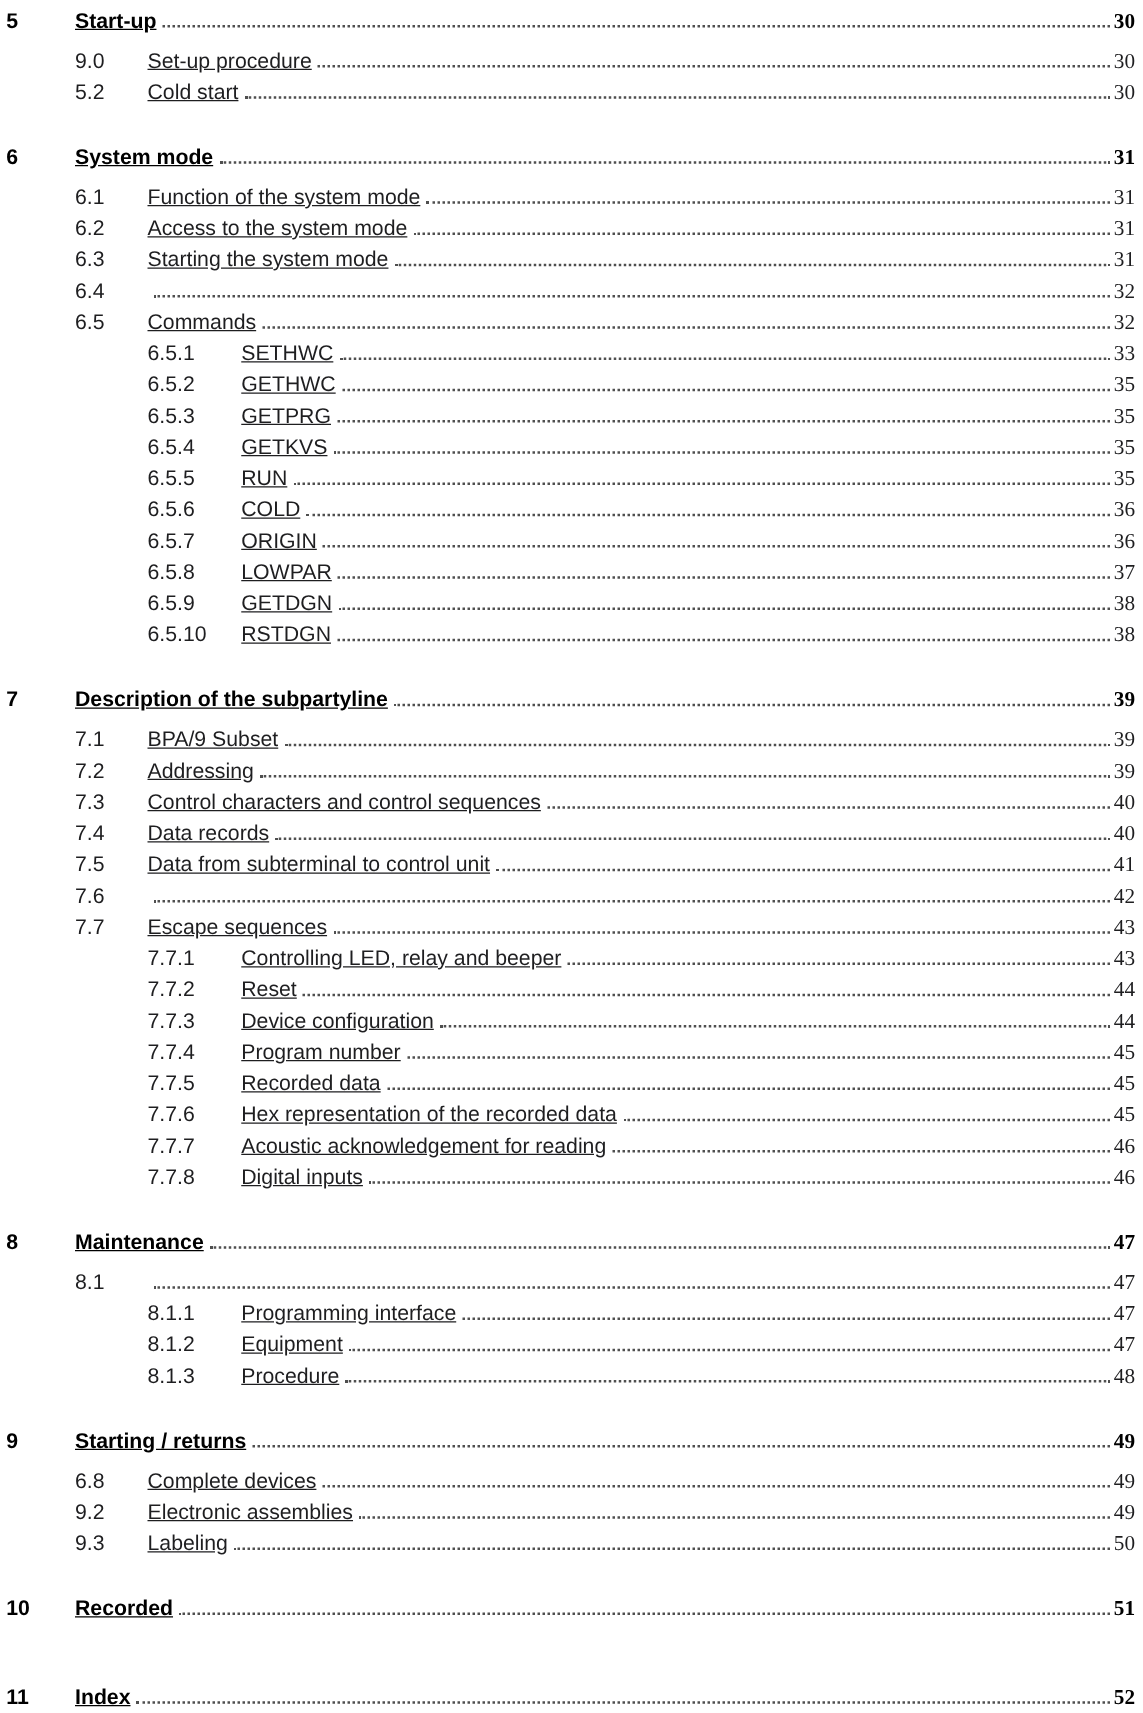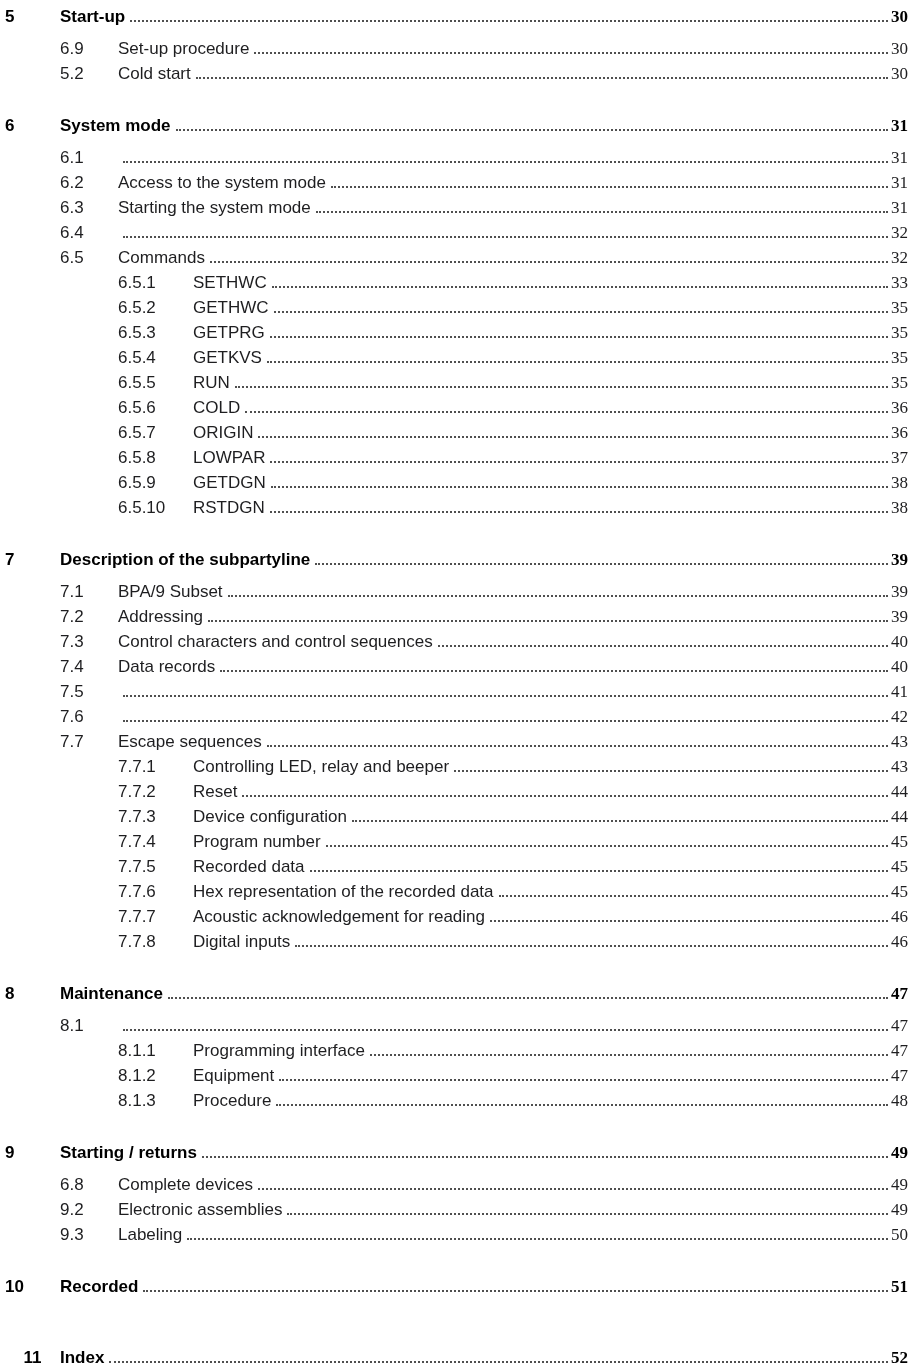--- a/index.html
+++ b/index.html
@@ -10,40 +10,40 @@
     background: #ffffff;
     font-family: "Liberation Sans", "DejaVu Sans", sans-serif;
     font-size: 17px;
     color: #1e1e20;
     overflow: hidden;
   }
   .doc-page { padding: 4px 6px 0 5px; width: 100%; height: 100%; }
 
   .toc-section { margin-top: 27px; }
   .toc-section:first-child { margin-top: 0; }
-  .toc-section:last-child { margin-top: 46px; text-align: center; }
+  .toc-section:last-child { margin-top: 46px; }
 
   .toc-row {
     display: flex;
     align-items: baseline;
     line-height: 25px;
   }
   .toc-row.level-1 {
     font-weight: 700;
     color: #000000;
     margin-bottom: 7px;
   }
   .level-1 .num { flex: 0 0 55px; }
   .level-2 { padding-left: 55px; }
   .level-2 .num { flex: 0 0 58px; }
   .level-3 { padding-left: 113px; }
   .level-3 .num { flex: 0 0 75px; }
 
   .num   { white-space: nowrap; }
-  .title { white-space: nowrap; }
+  .title { white-space: nowrap; text-decoration: underline; }
   .leader {
     flex: 1 1 12px;
     min-width: 12px;
     border-bottom: 2px dotted #4f4f4f;
     margin: 0 3px 0 5px;
   }
   .page-num { white-space: nowrap; font-family: Liberation Serif, serif; }
 </style>
 </head>
 <body>
@@ -51,41 +51,42 @@
 <div class="doc-page">
   <div id="toc">
       <section class="toc-section">
         <div class="toc-row level-1">
     <span class="num">5</span>
     <span class="title">Start-up</span>
     <span class="leader"></span>
     <span class="page-num">30</span>
   </div>
         <div class="toc-row level-2">
-    <span class="num">6.9</span>
+    <span class="num">9.0</span>
     <span class="title">Set-up procedure</span>
     <span class="leader"></span>
     <span class="page-num">30</span>
   </div>
         <div class="toc-row level-2">
     <span class="num">5.2</span>
     <span class="title">Cold start</span>
     <span class="leader"></span>
     <span class="page-num">30</span>
   </div>
       </section>
       <section class="toc-section">
         <div class="toc-row level-1">
     <span class="num">6</span>
     <span class="title">System mode</span>
     <span class="leader"></span>
     <span class="page-num">31</span>
   </div>
         <div class="toc-row level-2">
     <span class="num">6.1</span>
+    <span class="title">Function of the system mode</span>
     <span class="leader"></span>
     <span class="page-num">31</span>
   </div>
         <div class="toc-row level-2">
     <span class="num">6.2</span>
     <span class="title">Access to the system mode</span>
     <span class="leader"></span>
     <span class="page-num">31</span>
   </div>
         <div class="toc-row level-2">
@@ -192,20 +193,21 @@
     <span class="page-num">40</span>
   </div>
         <div class="toc-row level-2">
     <span class="num">7.4</span>
     <span class="title">Data records</span>
     <span class="leader"></span>
     <span class="page-num">40</span>
   </div>
         <div class="toc-row level-2">
     <span class="num">7.5</span>
+    <span class="title">Data from subterminal to control unit</span>
     <span class="leader"></span>
     <span class="page-num">41</span>
   </div>
         <div class="toc-row level-2">
     <span class="num">7.6</span>
     <span class="leader"></span>
     <span class="page-num">42</span>
   </div>
         <div class="toc-row level-2">
     <span class="num">7.7</span>

